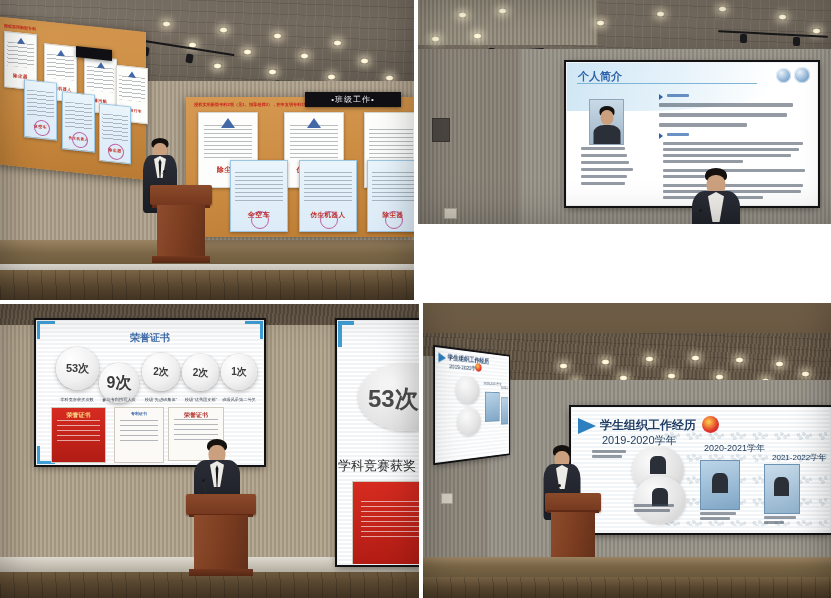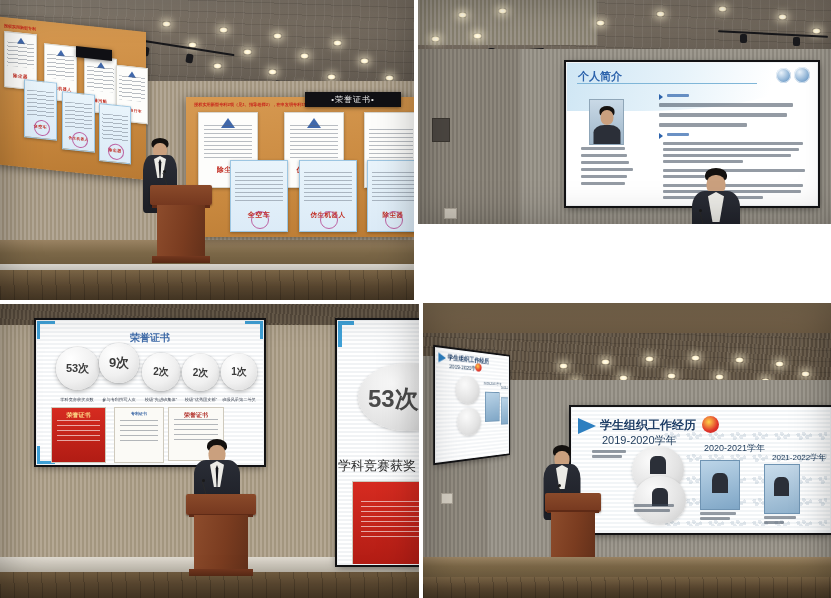--- a/index.html
+++ b/index.html
@@ -241,21 +241,21 @@
           <div class="cert-lbl" style="font-size:6.5px;">仿生机器人</div>
           <div class="cert-seal" style="width:16px;height:16px;margin-left:-8px;"></div>
         </div>
         <div class="cert blue" style="left:181px;top:63px;width:50px;height:70px;">
           <div class="cert-lines"></div>
           <div class="cert-lbl" style="font-size:6.5px;">除尘器</div>
           <div class="cert-seal" style="width:16px;height:16px;margin-left:-8px;"></div>
         </div>
       </div>
 
-      <div class="banner" style="left:305px;top:92px;width:96px;height:15px;font-size:8px;color:#eaeaea;">•荣誉证书•</div>
+      <div class="banner" style="left:305px;top:92px;width:96px;height:15px;font-size:8px;color:#eaeaea;">•班级工作•</div>
 
       <div class="person" style="left:140px;top:138px;width:40px;height:95px;">
         <div class="hair" style="top:0;width:17px;height:11px;"></div>
         <div class="head" style="top:5px;width:14px;height:14px;"></div>
         <div class="torso" style="top:17px;width:34px;height:58px;"></div>
         <div class="shirt" style="top:18px;width:12px;height:22px;"></div>
         <div class="tie" style="top:21px;width:4px;height:20px;"></div>
       </div>
       <div class="mic" style="left:168px;top:172px;height:18px;transform:rotate(-18deg);"></div>
       <div class="mic-head" style="left:163px;top:170px;"></div>
@@ -393,21 +393,21 @@
             <div class="frame-corner" style="right:0;top:0;width:18px;height:3px;"></div>
             <div class="frame-corner" style="right:0;top:0;width:3px;height:18px;"></div>
             <div class="frame-corner" style="left:0;bottom:0;width:18px;height:3px;"></div>
             <div class="frame-corner" style="left:0;bottom:0;width:3px;height:18px;"></div>
 
             <div class="slide-title" style="left:50%;transform:translateX(-50%);top:10px;font-size:10px;color:#3d6aa8;">荣誉证书</div>
 
             <div class="circle-stat" style="left:19px;top:26px;width:43px;height:43px;font-size:11px;">
               <span>53次</span>
             </div>
-            <div class="circle-stat" style="left:62px;top:22px;width:40px;height:40px;font-size:13px;">
+            <div class="circle-stat" style="left:62px;top:42px;width:40px;height:40px;font-size:16px;">
               <span>9次</span>
             </div>
             <div class="circle-stat" style="left:105px;top:32px;width:38px;height:38px;font-size:10px;">
               <span>2次</span>
             </div>
             <div class="circle-stat" style="left:145px;top:33px;width:37px;height:37px;font-size:10px;">
               <span>2次</span>
             </div>
             <div class="circle-stat" style="left:184px;top:33px;width:36px;height:36px;font-size:10px;">
               <span>1次</span>

